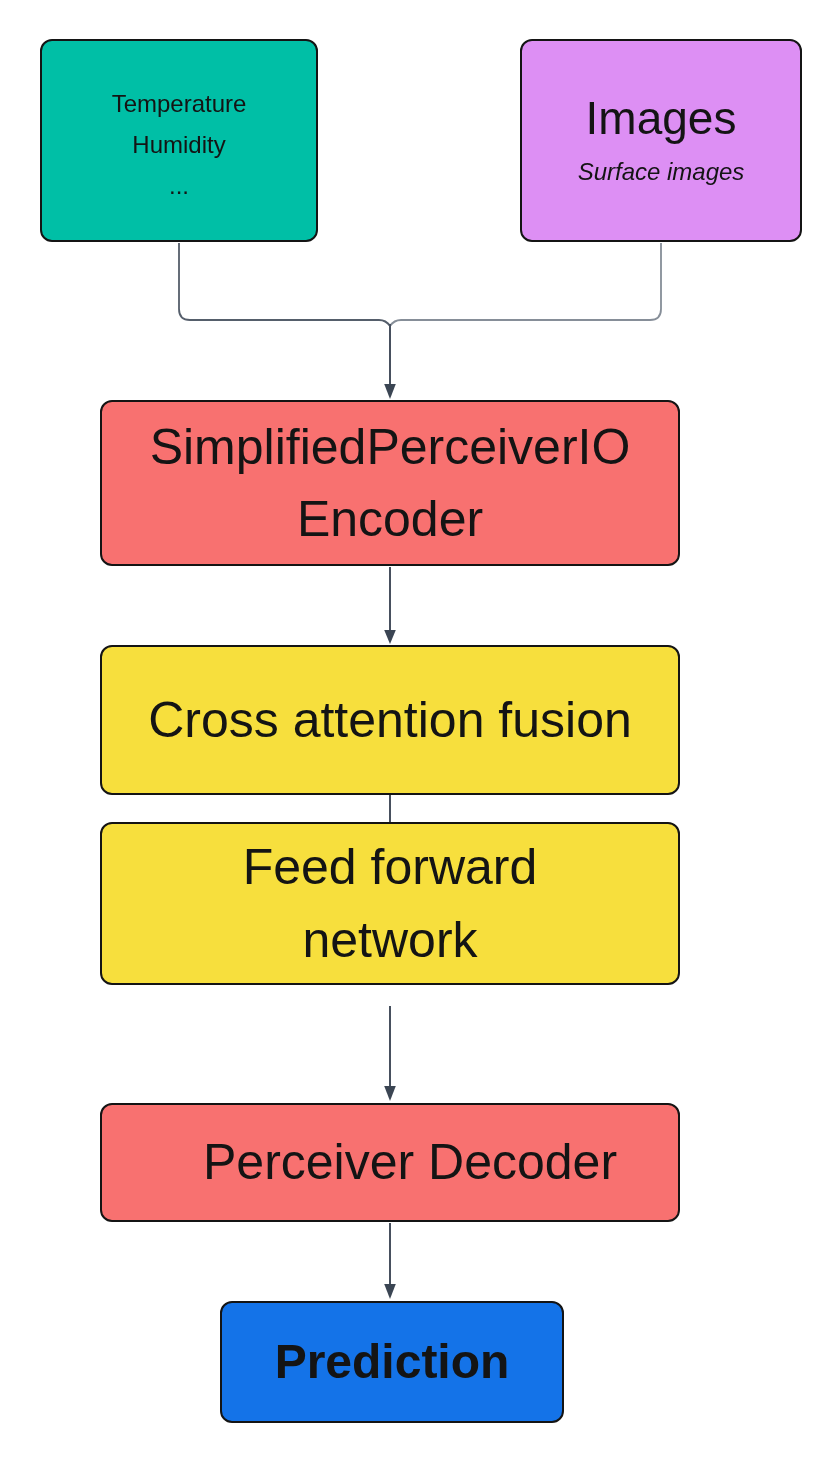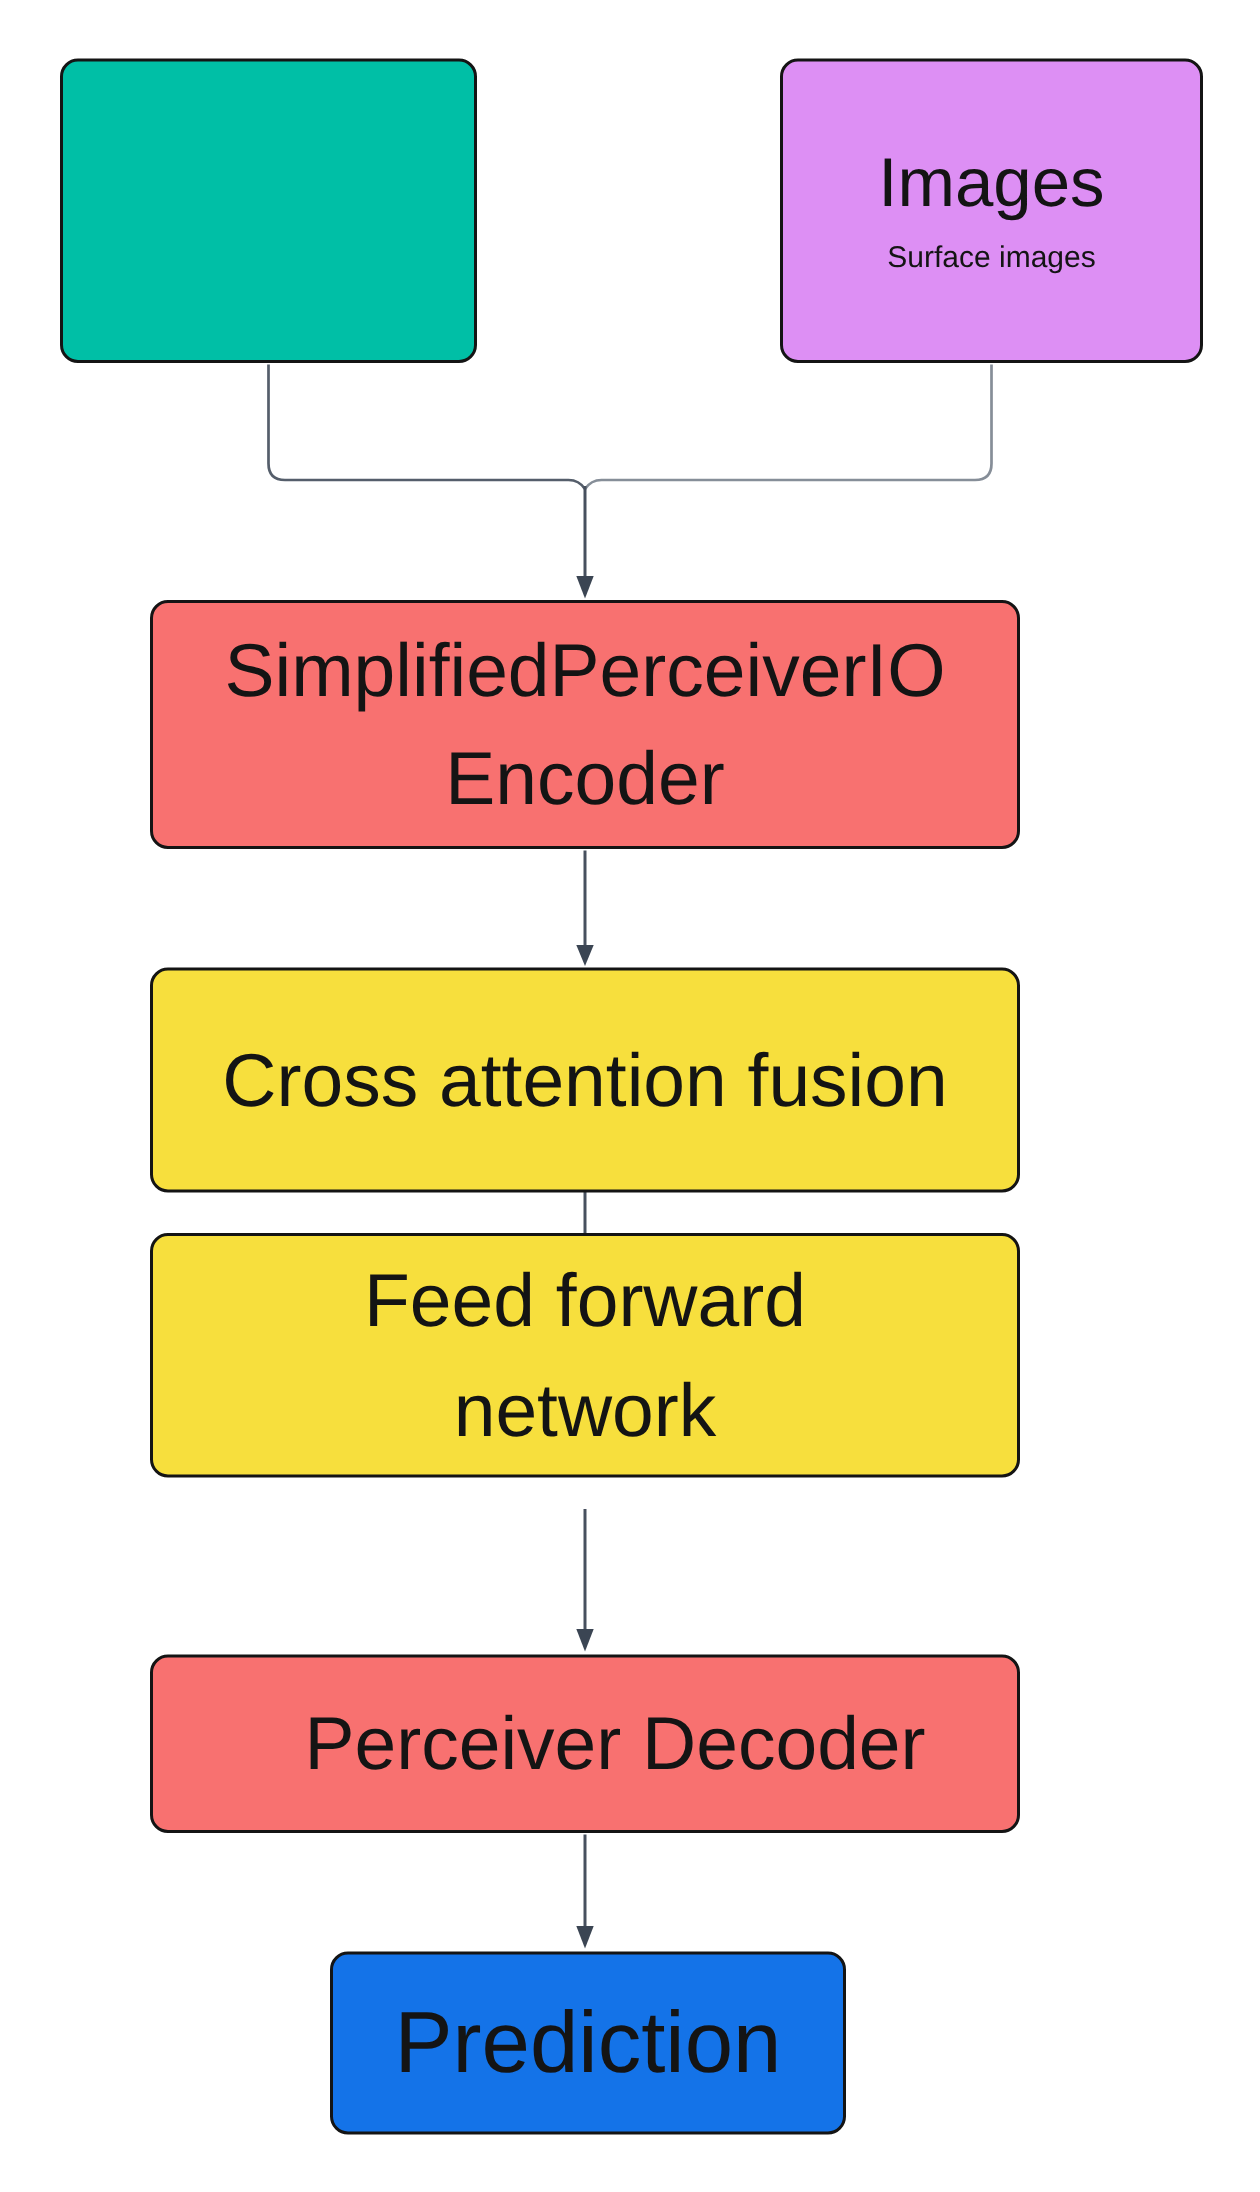--- a/index.html
+++ b/index.html
@@ -31,27 +31,29 @@
   .source-title {
     font-size: 46px;
     line-height: 1.2;
   }
   .source-details {
     font-size: 24px;
     line-height: 1.7;
     margin-top: 10px;
   }
   .node-images .source-details {
-    font-size: 20px;
+    font-size: 24px;
     line-height: 1.5;
     margin-top: 8px;
+    font-style: italic;
   }
   .prediction-label {
-    font-size: 58px;
+    font-size: 48px;
     line-height: 1.3;
+    font-weight: bold;
   }
   
   .node-sensors    { left: 40px;  top: 39px;   width: 278px; height: 203px; }
   .node-images     { left: 520px; top: 39px;   width: 282px; height: 203px; }
   .node-encoder    { left: 100px; top: 400px;  width: 580px; height: 166px; }
   .node-fusion     { left: 100px; top: 645px;  width: 580px; height: 150px; }
   .node-ffn        { left: 100px; top: 822px;  width: 580px; height: 163px; }
   .node-decoder    { left: 100px; top: 1103px; width: 580px; height: 119px; }
   .node-prediction { left: 220px; top: 1301px; width: 344px; height: 122px; }
   svg.connector-layer {
@@ -83,20 +85,25 @@
     <polygon points="384.2,826 395.8,826 390,840" style="fill: rgb(59, 69, 83);"></polygon>
 
     <path class="line" d="M 390 1006 L 390 1087" stroke-width="2" style="stroke: rgb(71, 80, 94);"></path>
     <polygon points="384.2,1086 395.8,1086 390,1101" style="fill: rgb(59, 69, 83);"></polygon>
 
     <path class="line" d="M 390 1223 L 390 1285" stroke-width="2" style="stroke: rgb(71, 80, 94);"></path>
     <polygon points="384.2,1284 395.8,1284 390,1299" style="fill: rgb(59, 69, 83);"></polygon>
   </svg>
 
   <div class="node node-sensors" style="background-color: rgb(0, 191, 166); border-color: rgb(20, 20, 20); color: rgb(20, 20, 20);">
+    <div class="source-details">
+      <div>Temperature</div>
+      <div>Humidity</div>
+      <div>...</div>
+    </div>
   </div>
 
   <div class="node node-images" style="background-color: rgb(221, 143, 244); border-color: rgb(20, 20, 20); color: rgb(20, 20, 20);">
     <div class="source-title">Images</div>
     <div class="source-details">
       <div>Surface images</div>
     </div>
   </div>
 
   <div class="node node-encoder" style="background-color: rgb(248, 113, 112); border-color: rgb(20, 20, 20); color: rgb(20, 20, 20);">

